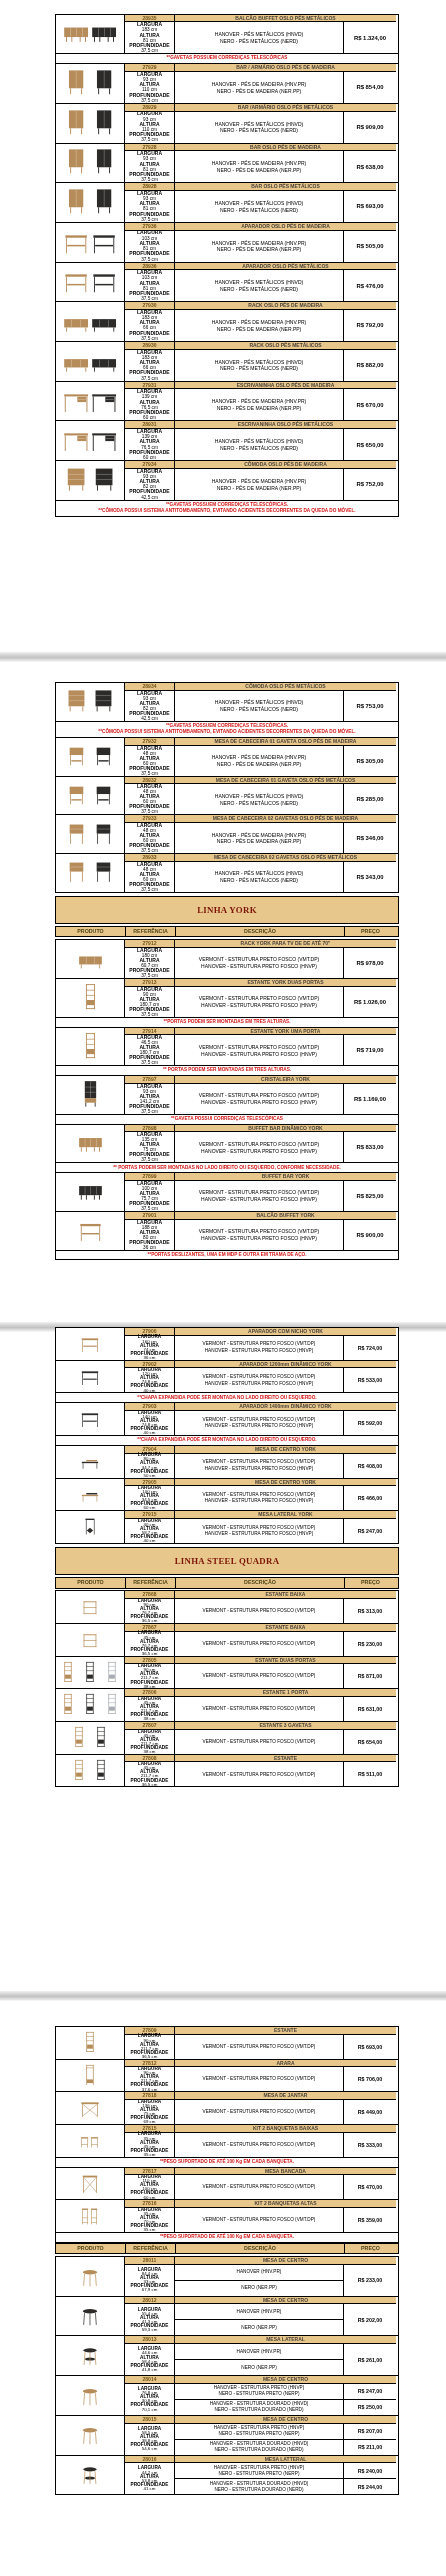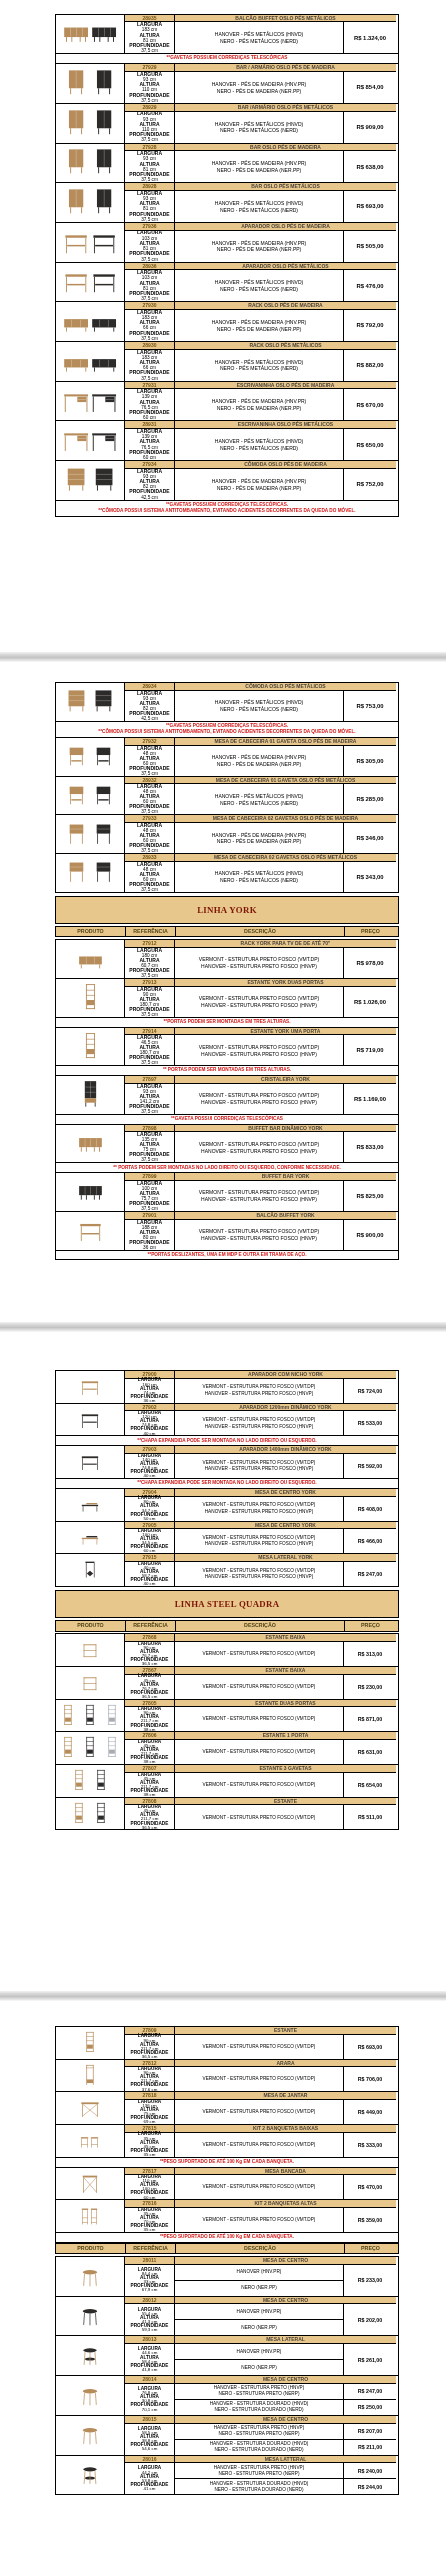--- a/index.html
+++ b/index.html
@@ -844,21 +844,21 @@
             <div>VERMONT - ESTRUTURA PRETO FOSCO (VMT.DP)</div>
             <div>HANOVER - ESTRUTURA PRETO FOSCO (HNVP)</div>
           </div>
           <div class="cell-price">R$ 900,00</div>
         </div>
         <div class="note">
           <div>**PORTAS DESLIZANTES, UMA EM MDP E OUTRA EM TRAMA DE AÇO.</div>
         </div>
       </div>
     </div>
-    <div class="page rh-c" style="top: 1370px;">
+    <div class="page rh-c" style="top: 1327px;">
       <div class="seg">
         <div class="prow">
           <div class="cell-img">
             <svg viewBox="0 0 44 52" xmlns="http://www.w3.org/2000/svg">
               <rect x="4" y="14" width="36" height="4" fill="#b68c5a"></rect>
               <rect x="5" y="18" width="1.5" height="26" fill="#b68c5a"></rect>
               <rect x="37.5" y="18" width="1.5" height="26" fill="#b68c5a"></rect>
               <rect x="7" y="30" width="30" height="2.5" fill="#b68c5a"></rect>
             </svg>
           </div>

